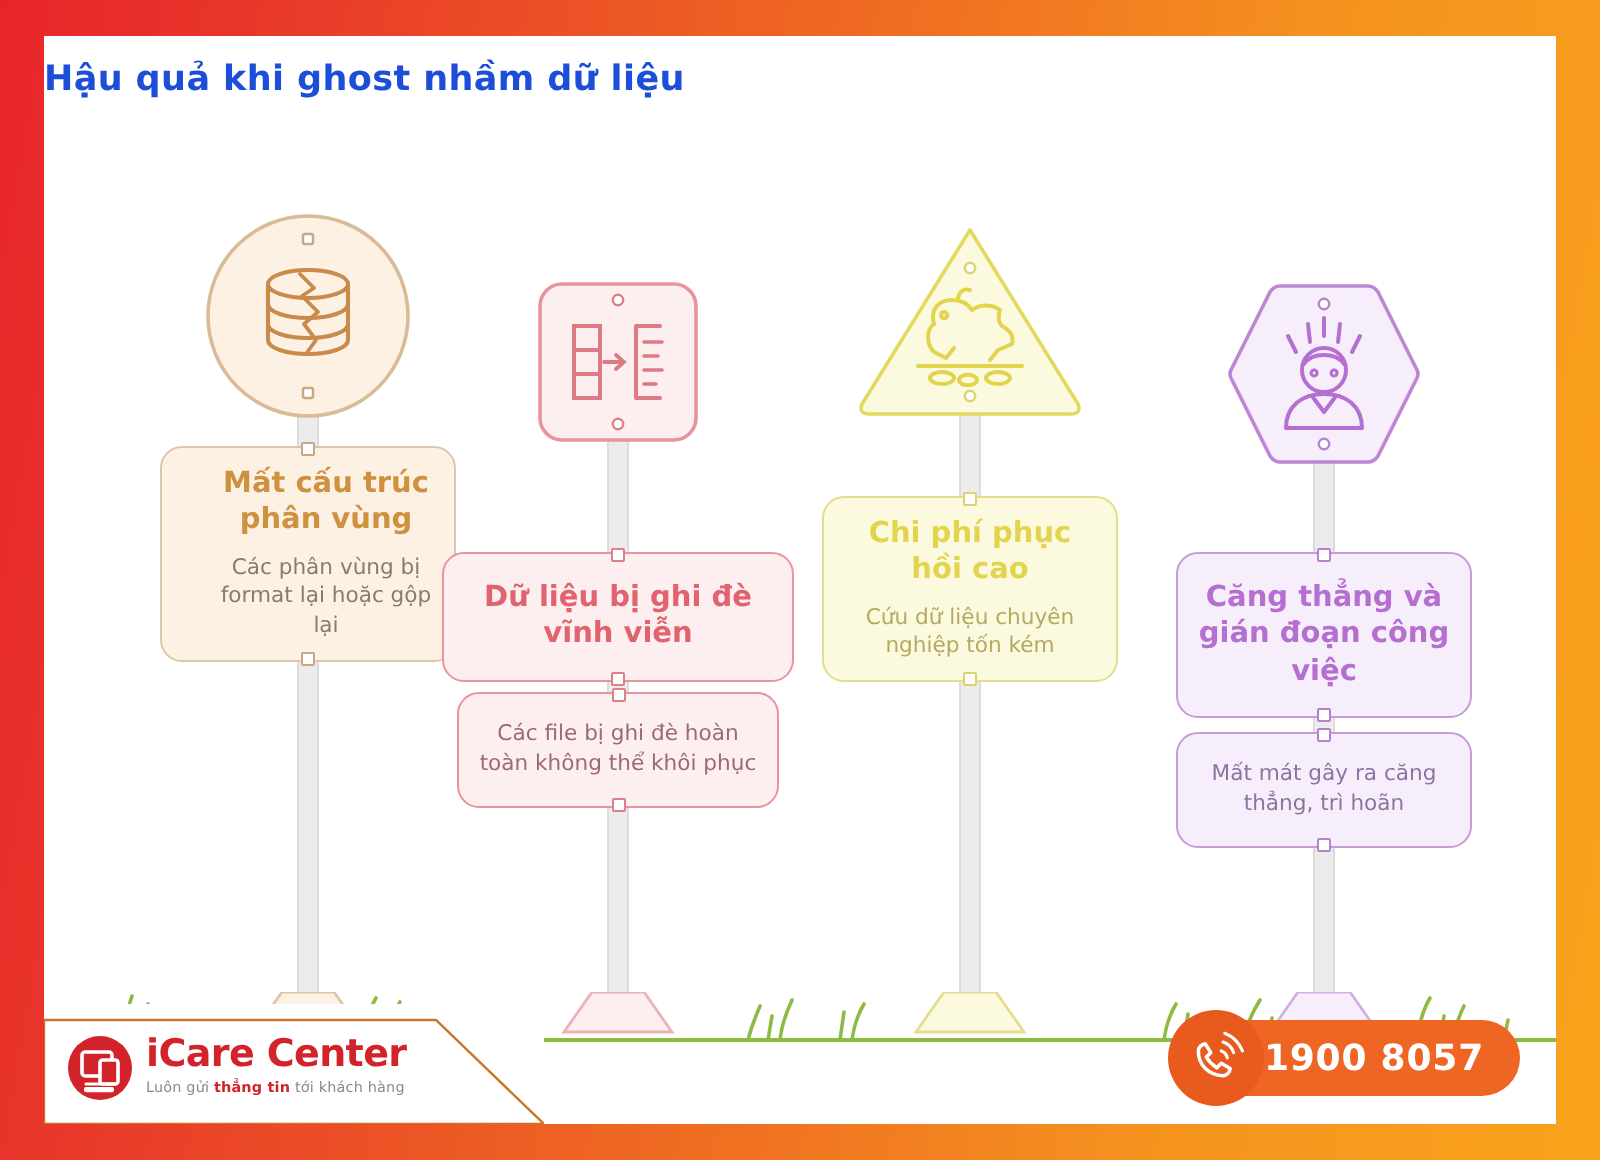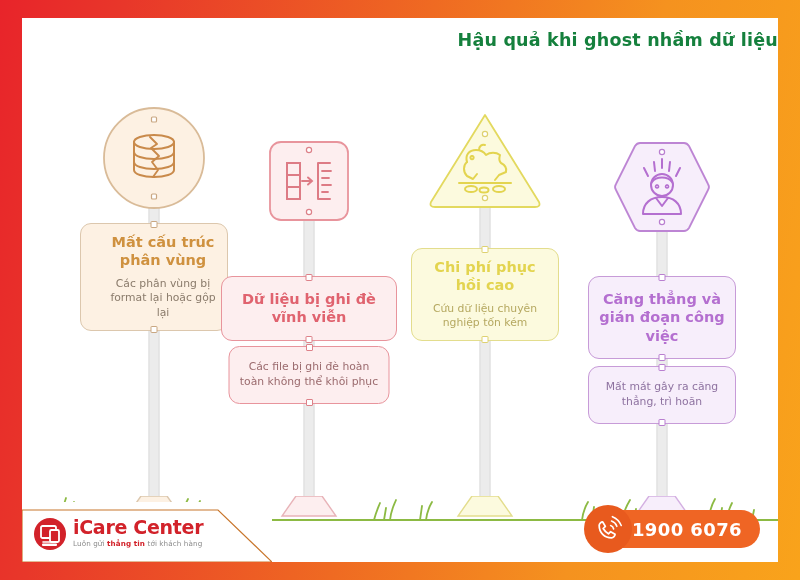--- a/index.html
+++ b/index.html
@@ -12,22 +12,22 @@
     position:relative;width:800px;height:580px;
     background:linear-gradient(100deg,#e8242a 0%,#e8372a 14%,#ef6a22 48%,#f5921f 74%,#f9a31b 100%);
     box-sizing:border-box;
   }
   #canvas{
     position:absolute;left:22px;top:18px;right:22px;bottom:18px;
     width:756px;height:544px;background:#ffffff;overflow:hidden;
   }
   
   #title{
-    position:absolute;top:12px;left:0;width:100%;text-align:right;
-    font-size:17.5px;font-weight:bold;color:#15803d;letter-spacing:.2px;
+    position:absolute;top:12px;left:0;width:100%;text-align:left;
+    font-size:17.5px;font-weight:bold;color:#1d4ed8;letter-spacing:.2px;
   }
   
   .col{position:absolute;top:0;width:200px;height:544px;}
   .sign-head{position:absolute;left:50%;transform:translateX(-50%);}
   .post{
     position:absolute;left:50%;transform:translateX(-50%);
     width:9px;background:#ececec;border-left:1px solid #dcdcdc;border-right:1px solid #dcdcdc;
   }
   .base{
     position:absolute;left:50%;transform:translateX(-50%);
@@ -239,17 +239,17 @@
 
     <div id="phone">
       <div id="phone-ic">
         <svg viewBox="0 0 34 34" width="30" height="30">
           <path d="M11 9 C9 9 7 11 7 13 C7 21 13 27 21 27 C23 27 25 25 25 23 L20 20 L17.5 22.5 C15 21 13 19 11.5 16.5 L14 14 Z" fill="none" stroke="#fff" stroke-width="2" stroke-linejoin="round"></path>
           <path d="M21 8 C24 9 26 11 27 14" fill="none" stroke="#fff" stroke-width="1.8" stroke-linecap="round"></path>
           <path d="M20 13 C22 13.6 23 15 23.4 17" fill="none" stroke="#fff" stroke-width="1.8" stroke-linecap="round"></path>
           <path d="M22 3 C27 5 30 8 32 13" fill="none" stroke="#fff" stroke-width="1.8" stroke-linecap="round"></path>
         </svg>
       </div>
-      <div id="phone-num">1900 6076</div>
+      <div id="phone-num">1900 8057</div>
     </div>
 
   </div>
 </div>
 
 </body></html>

